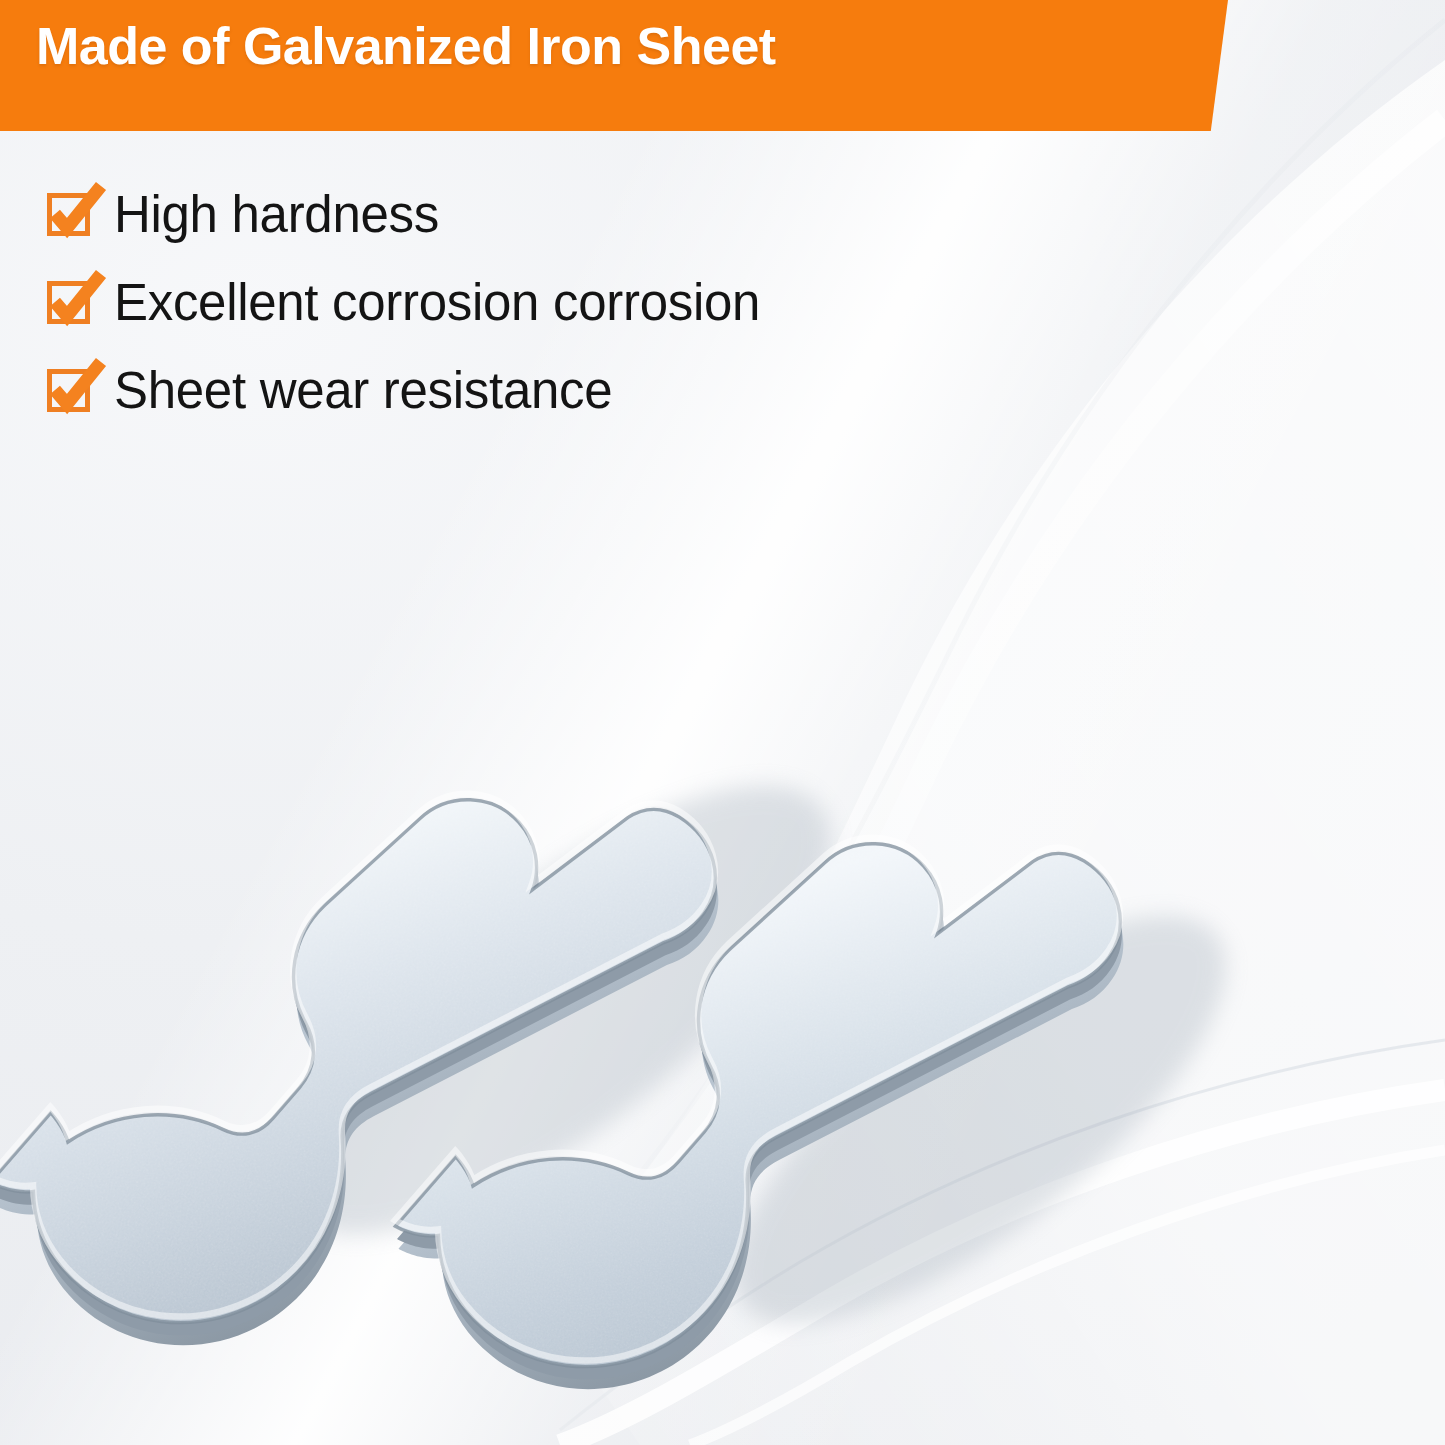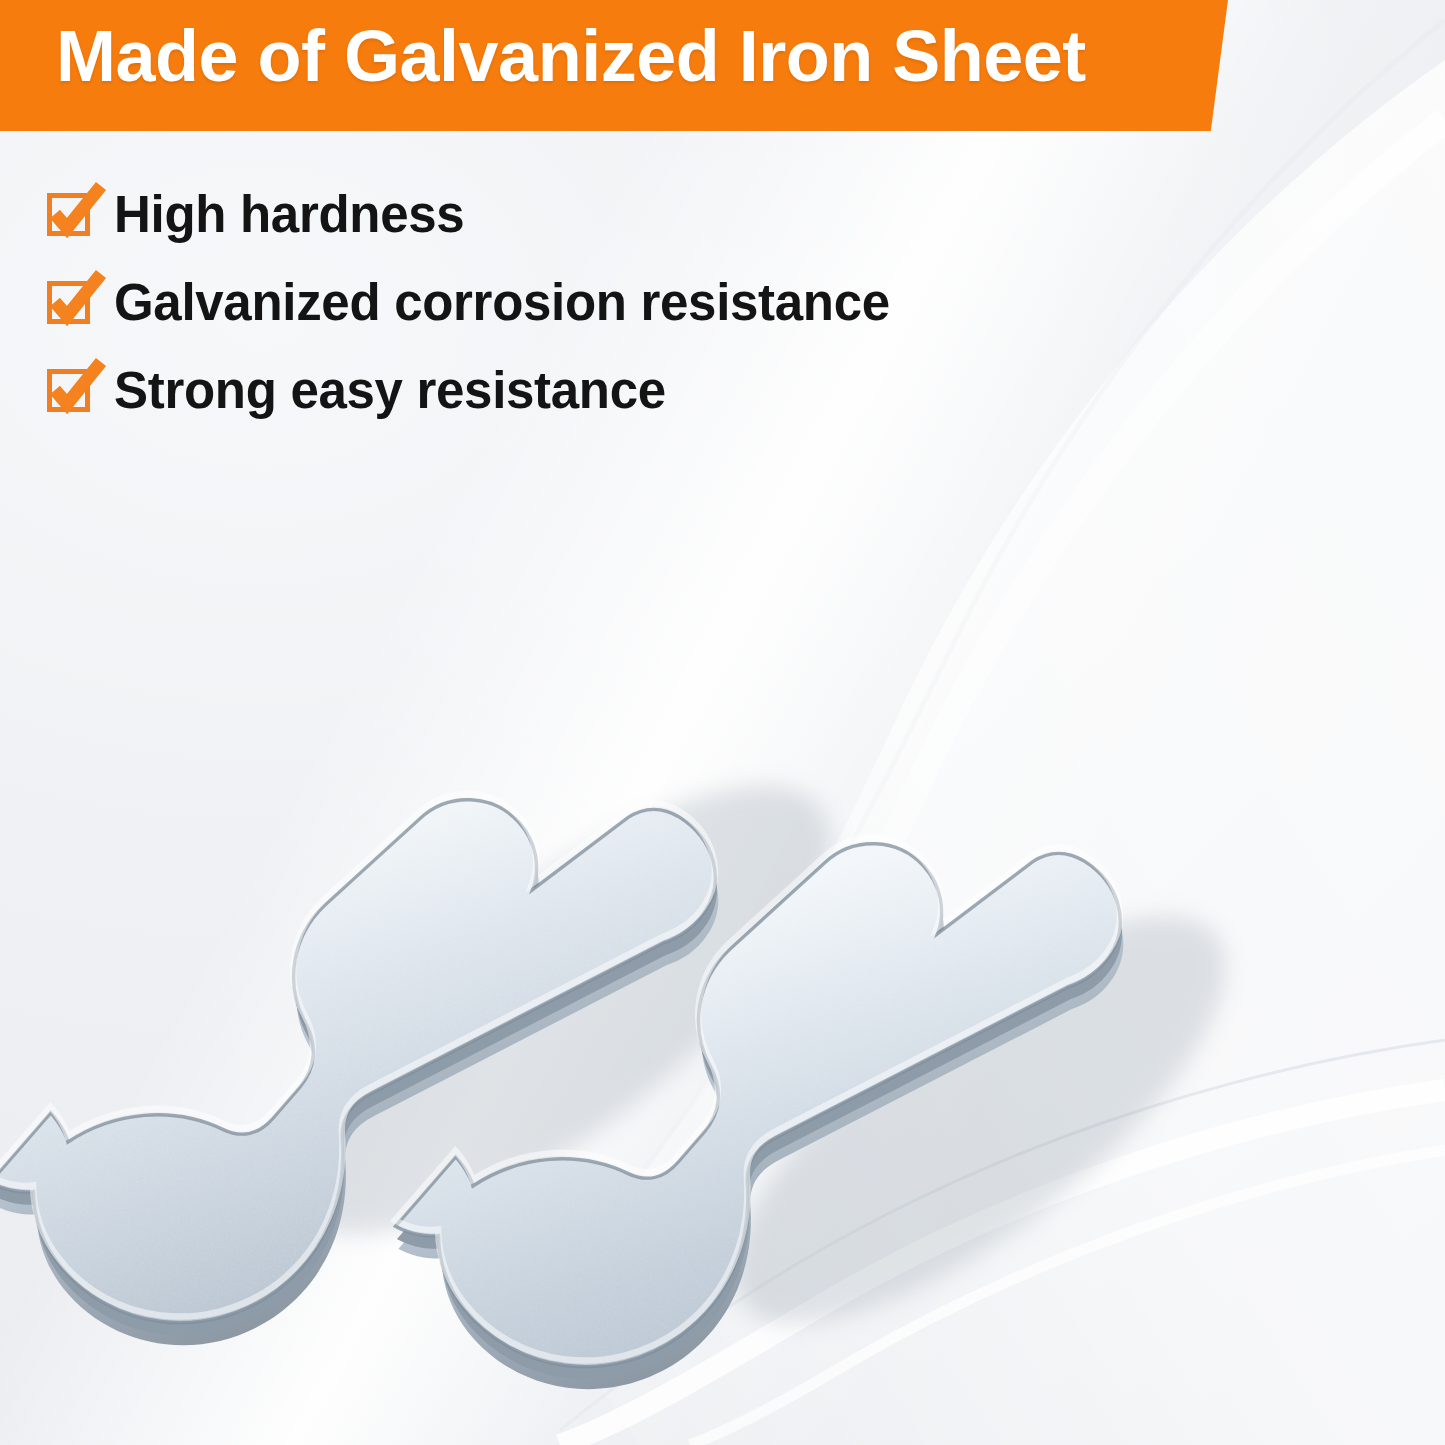--- a/index.html
+++ b/index.html
@@ -40,44 +40,43 @@
     left: 0;
     top: 0;
     width: 1228px;
     height: 131px;
     background: #f67c0d;
     clip-path: polygon(0 0, 100% 0, 98.6% 100%, 0 100%);
     z-index: 5;
   }
   .banner-title {
     position: absolute;
-    left: 56px;
+    left: 36px;
     top: 20px;
-    font-size: 72px;
+    font-size: 52px;
     font-weight: bold;
     color: #ffffff;
     letter-spacing: -0.5px;
     white-space: nowrap;
     text-shadow: 0 2px 3px rgba(120,55,0,0.18);
     line-height: 1;
     text-align: right;
   }
 
   
   .features {
     position: absolute;
     left: 47px;
     top: 170px;
     z-index: 6;
   }
   .feature-row {
     display: flex;
     align-items: center;
     height: 88px;
-    font-weight: bold;
   }
   .cbox {
     position: relative;
     width: 43px;
     height: 43px;
     flex: 0 0 43px;
     box-sizing: border-box;
     border: 5px solid #ef7f22;
     margin-right: 24px;
   }
@@ -280,29 +279,29 @@
       </span>
       <span class="feature-label">High hardness</span>
     </div>
 
     <div class="feature-row">
       <span class="cbox">
         <svg viewBox="0 0 62 62">
           <path d="M10 30 L22 44 L56 2" fill="none" stroke="#f4821f" stroke-width="13" stroke-linecap="butt" stroke-linejoin="miter"></path>
         </svg>
       </span>
-      <span class="feature-label">Galvanized corrosion resistance</span>
+      <span class="feature-label">Excellent corrosion corrosion</span>
     </div>
 
     <div class="feature-row">
       <span class="cbox">
         <svg viewBox="0 0 62 62">
           <path d="M10 30 L22 44 L56 2" fill="none" stroke="#f4821f" stroke-width="13" stroke-linecap="butt" stroke-linejoin="miter"></path>
         </svg>
       </span>
-      <span class="feature-label">Strong easy resistance</span>
+      <span class="feature-label">Sheet wear resistance</span>
     </div>
 
 
 
   </div>
 
 </div>
 
 </body></html>

